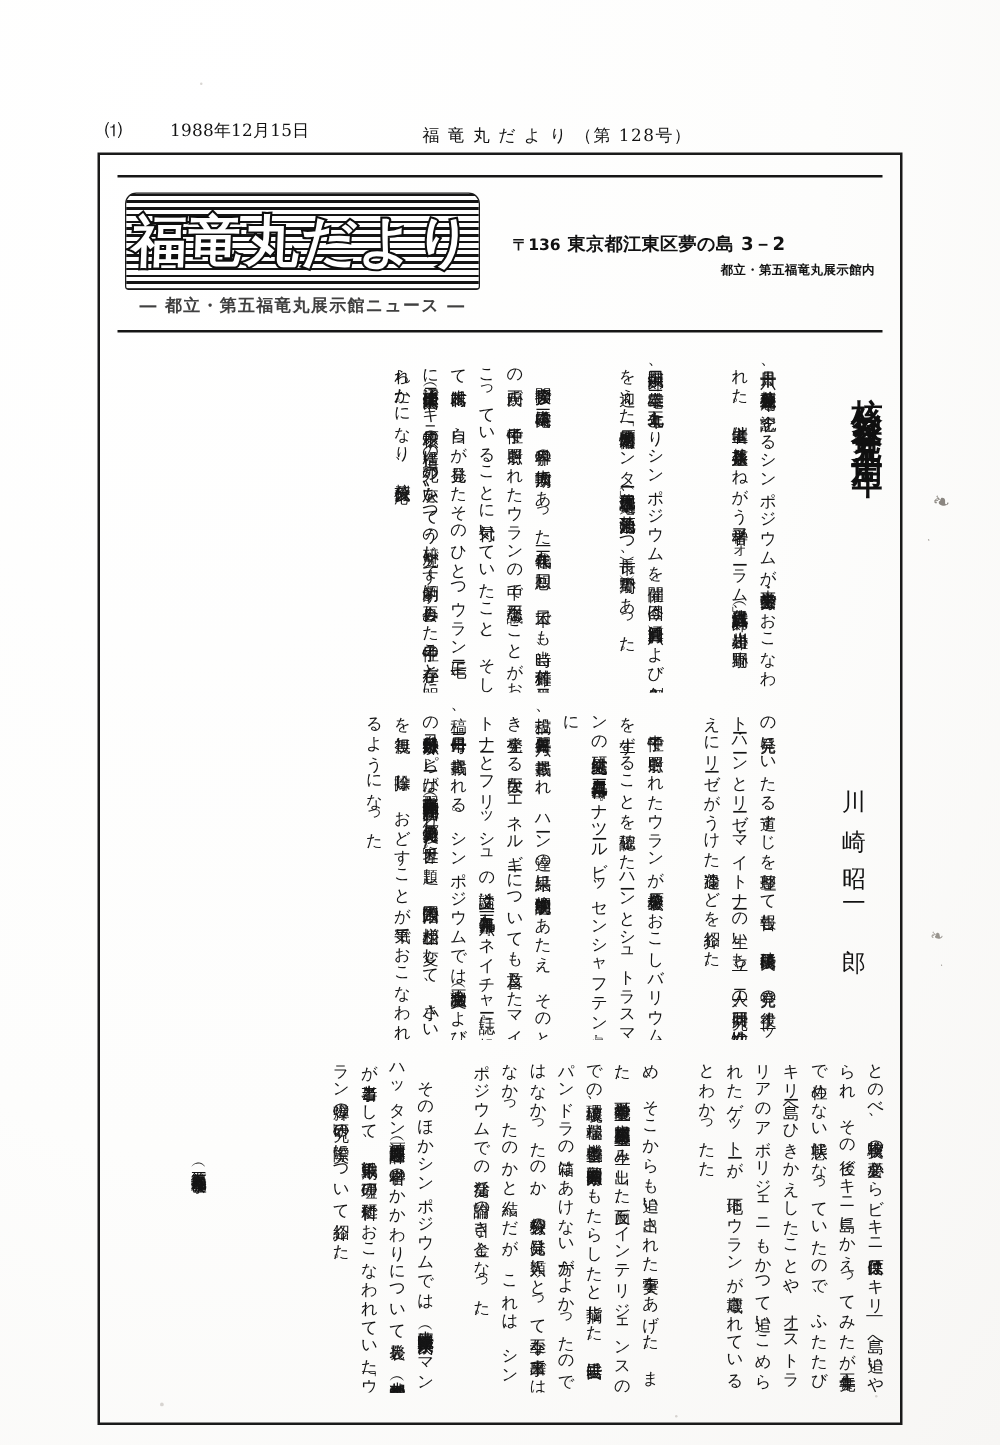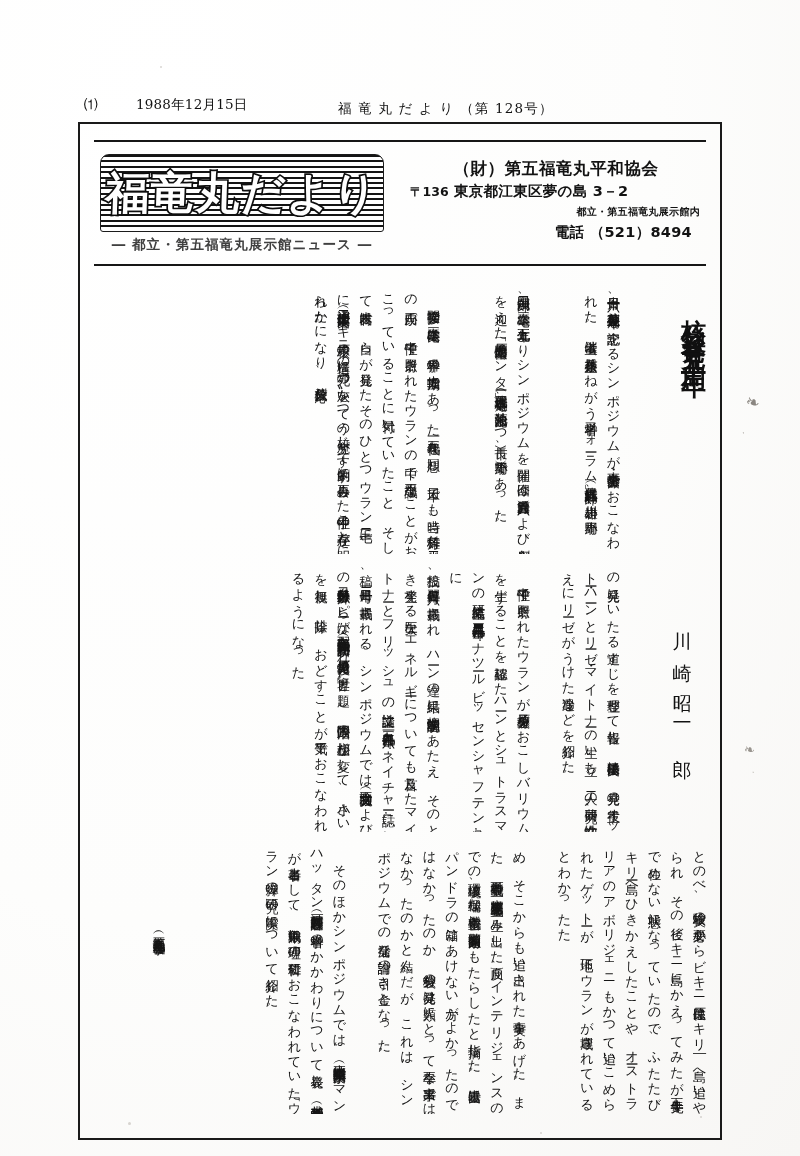--- a/index.html
+++ b/index.html
@@ -148,21 +148,21 @@
     color: #121212;
   }
   #imprint .org {
     font-size: 16.5px;
     font-weight: bold;
     letter-spacing: .6px;
     text-align: center;
     white-space: nowrap;
   }
   #imprint .addr1 {
-    margin-top: 2px;
+    margin-top: 28px;
     font-size: 14.5px;
     font-weight: bold;
     letter-spacing: .3px;
     white-space: nowrap;
     text-align: left;
     padding-left: 4px;
   }
   #imprint .addr1 .zip {
     font-size: 12.5px;
     letter-spacing: 0;
@@ -302,27 +302,25 @@
 <div id="masthead">
   <div id="mast-rule-top"></div>
 
   <div id="logo-box">
     <div id="logo-plate"></div>
     <div id="logo-text">福竜丸だより</div>
     <div id="logo-sub">― 都立・第五福竜丸展示館ニュース ―</div>
   </div>
 
   <div id="imprint">
-    <div class="org">（財）第五福竜丸平和協会</div>
     <div class="addr1">
       <span class="zip">〒136</span>
       <span>東京都江東区夢の島 3－2</span>
     </div>
     <div class="addr2">都立・第五福竜丸展示館内</div>
-    <div class="tel">電話 （521）8494</div>
   </div>
 
   <div id="mast-rule-bottom"></div>
 </div>
 
 <div id="article">
 
   <div id="headline">核分裂発見五十周年</div>
   <div id="byline">川 崎 昭 一 郎</div>
 

